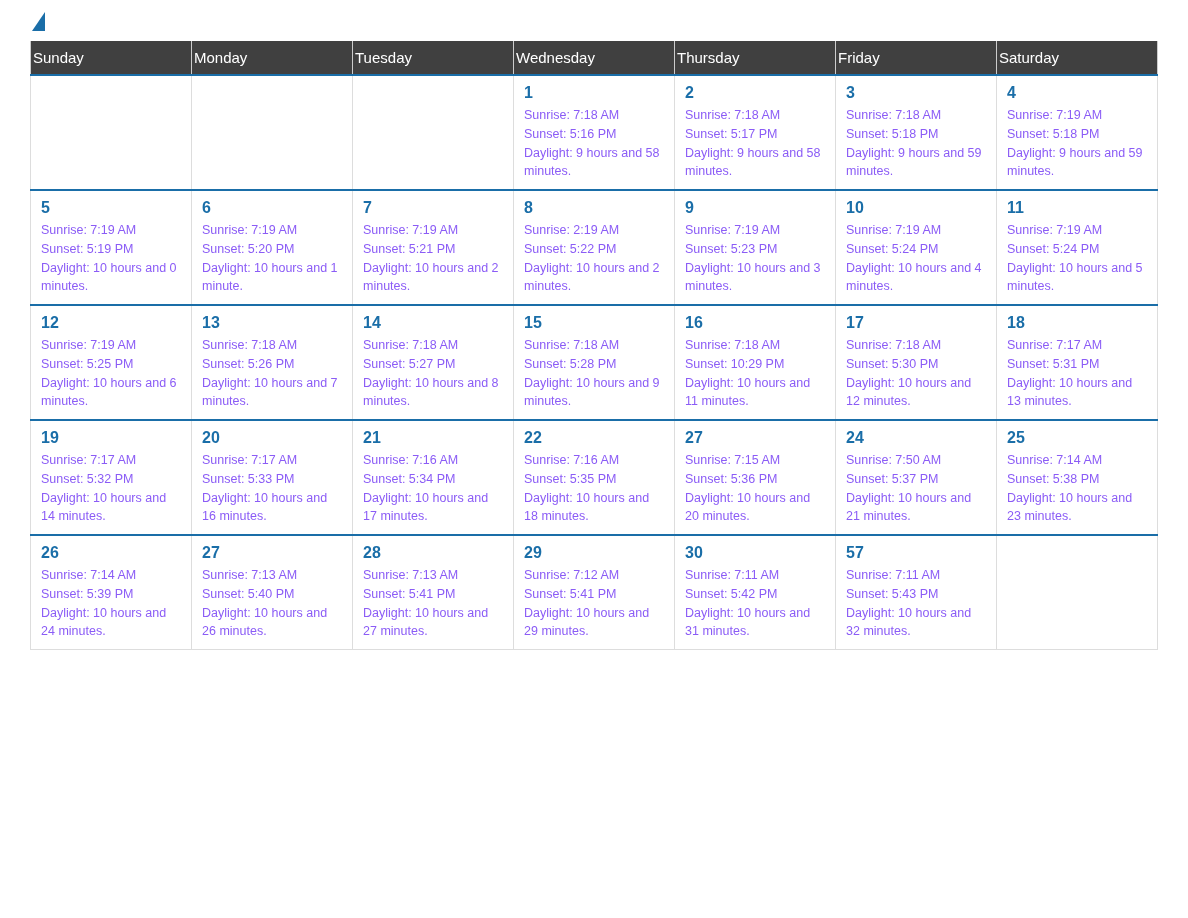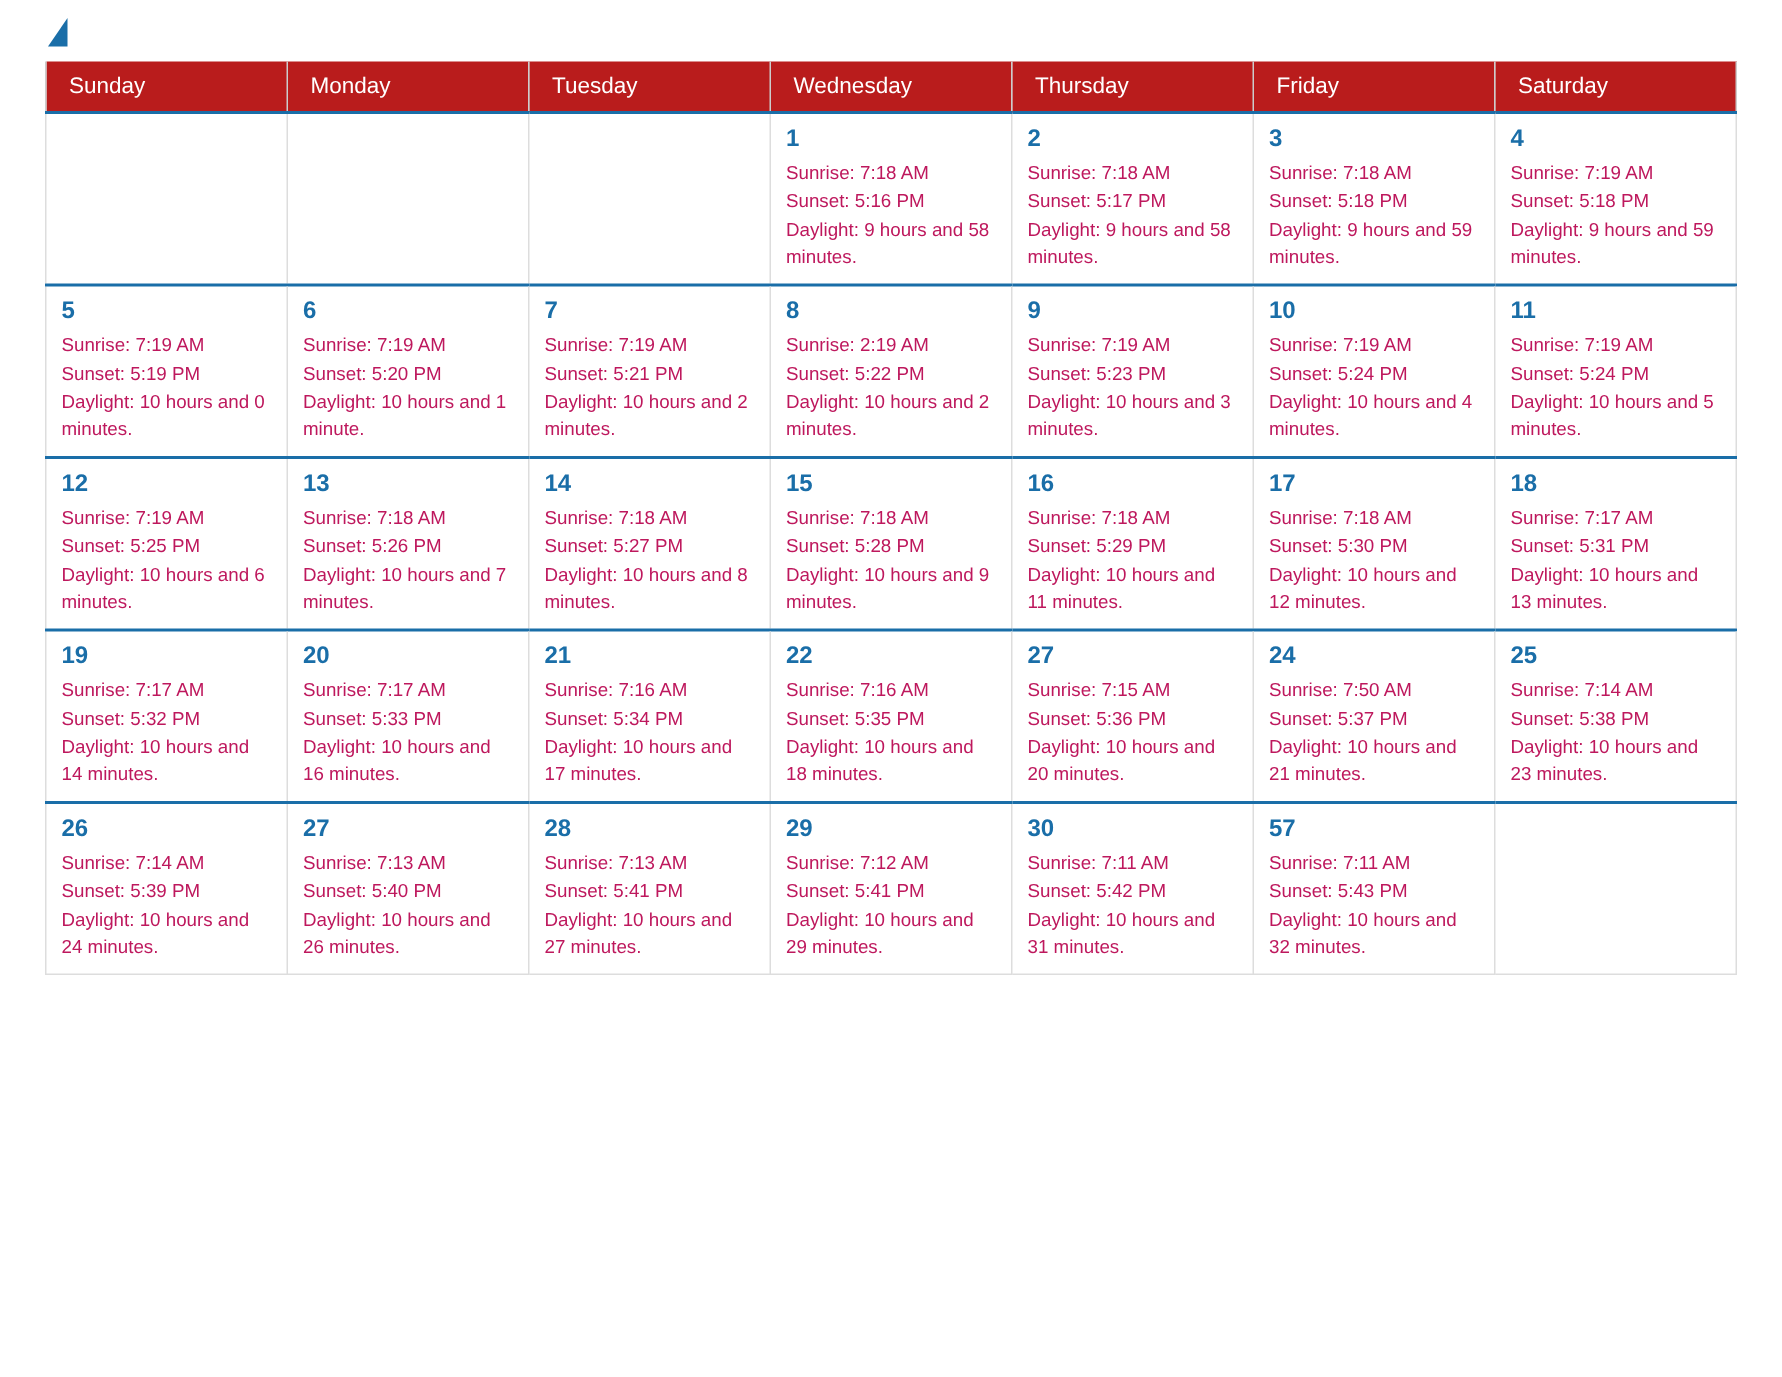--- a/index.html
+++ b/index.html
@@ -44,23 +44,23 @@
       font-size: 20px;
       color: #555;
       margin-top: 4px;
     }
     .calendar {
       width: 100%;
       border-collapse: collapse;
       margin-top: 10px;
     }
     .calendar th {
-      background-color: #b91c1c;
+      background-color: #404040;
       color: #fff;
-      padding: 8px 15px;
+      padding: 8px 2px;
       font-size: 15px;
       font-weight: normal;
       text-align: left;
       border: 1px solid #ccc;
     }
     .calendar td {
       vertical-align: top;
       padding: 8px 10px;
       border: 1px solid #ddd;
       width: calc(100% / 7);
@@ -70,21 +70,21 @@
     }
     .day-number {
       font-size: 16px;
       font-weight: bold;
       color: #1a6ea8;
       display: block;
       margin-bottom: 4px;
     }
     .day-info {
       font-size: 12.5px;
-      color: #be185d;
+      color: #8b5cf6;
       line-height: 1.5;
     }
     .empty-cell {
       background: #fff;
     }
     .calendar tr td {
       border-top: 2px solid #1a6ea8;
     }
     .calendar thead tr th {
       border-top: none;
@@ -231,21 +231,21 @@
         <td>
           <span class="day-number">15</span>
           <div class="day-info">Sunrise: 7:18 AM
 Sunset: 5:28 PM
 Daylight: 10 hours
 and 9 minutes.</div>
         </td>
         <td>
           <span class="day-number">16</span>
           <div class="day-info">Sunrise: 7:18 AM
-Sunset: 5:29 PM
+Sunset: 10:29 PM
 Daylight: 10 hours
 and 11 minutes.</div>
         </td>
         <td>
           <span class="day-number">17</span>
           <div class="day-info">Sunrise: 7:18 AM
 Sunset: 5:30 PM
 Daylight: 10 hours
 and 12 minutes.</div>
         </td>

